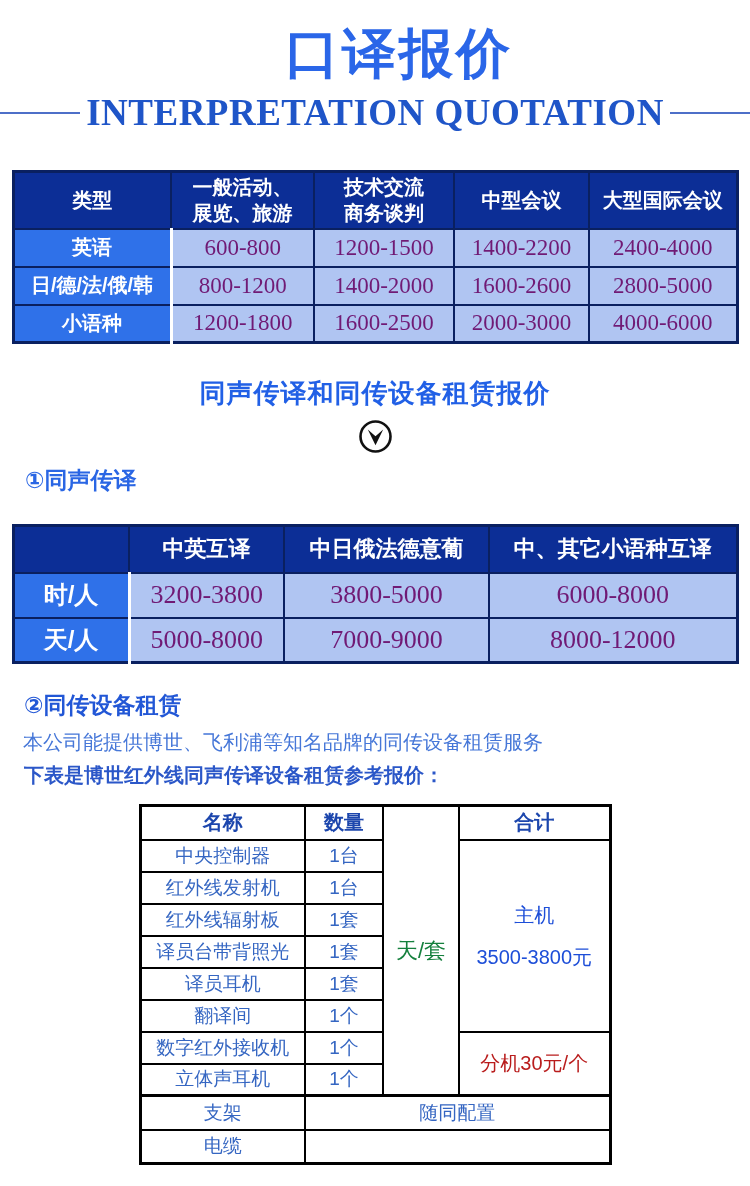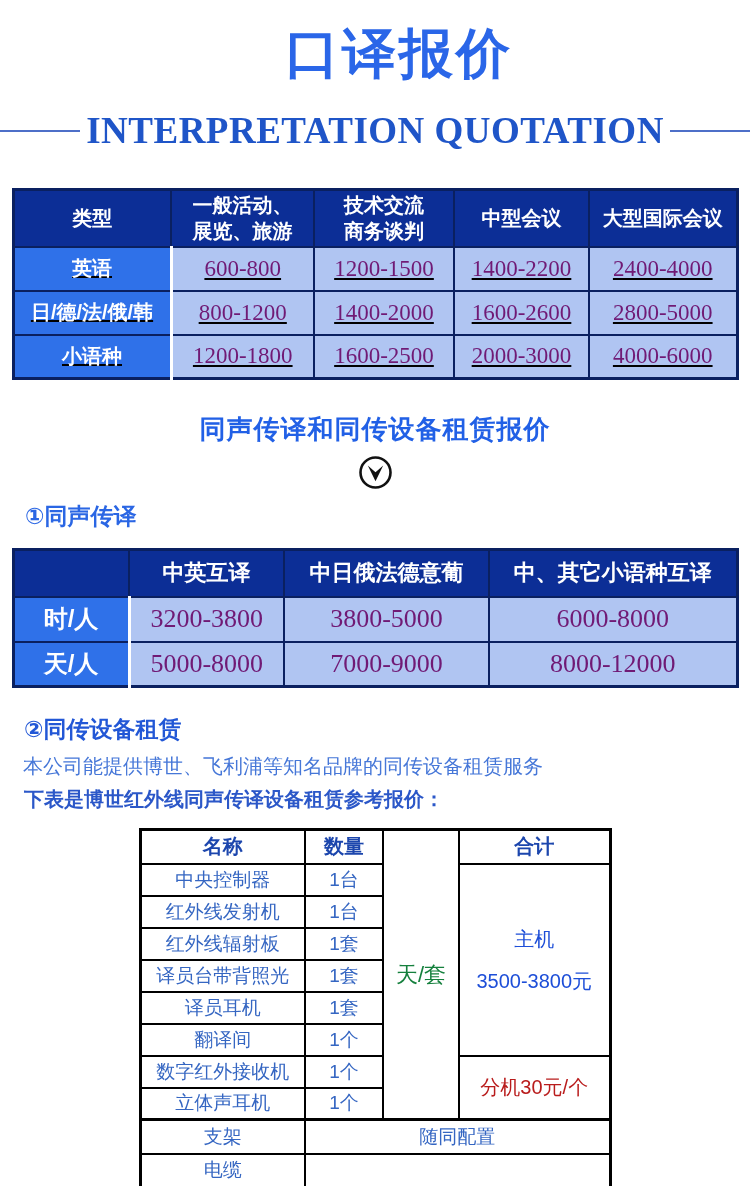--- a/index.html
+++ b/index.html
@@ -15,21 +15,21 @@
   .page-title {
     margin-top: 18px;
     text-align: center;
     font-size: 54px;
     font-weight: 800;
     letter-spacing: 3px;
     color: #2a66e8;
     padding-left: 48px;
   }
   .subtitle-row {
-    margin-top: 18px;
+    margin-top: 0;
     display: flex;
     align-items: center;
     width: 100%;
   }
   .subtitle-row .rule {
     flex: 1;
     height: 2px;
     background: #4d6fc8;
   }
   .page-subtitle {
@@ -69,41 +69,41 @@
     font-size: 20px;
     border-right: 3px solid #ffffff;
   }
   .blue-table td.price {
     background: #b0c5f2;
     color: #701a75;
     font-family: "Liberation Serif", "DejaVu Serif", serif;
     font-size: 23px;
   }
   #interp-table tr.hdr { height: 57px; }
-  #interp-table tr.r { height: 44px; text-decoration: underline; }
+  #interp-table tr.r { height: 38px; }
 
   
   .mid-title {
     margin-top: 32px;
     text-align: center;
     font-size: 26px;
     font-weight: bold;
     color: #2160e6;
     letter-spacing: 1px;
   }
   .arrow-wrap { text-align: center; margin-top: 8px; height: 36px; }
 
   .sec-heading {
     margin: 10px 0 0 25px;
     font-size: 23px;
     font-weight: bold;
     color: #2a66e4;
   }
 
-  #simul-table { margin-top: 16px; }
+  #simul-table { margin-top: 28px; }
   #simul-table tr.hdr { height: 47px; }
   #simul-table tr.r { height: 45px; }
   #simul-table th { font-size: 22px; }
   #simul-table td.rlabel { font-size: 24px; }
   #simul-table td.price { font-size: 26px; }
 
   
   .equip-heading {
     margin: 26px 12px 0 24px;
     font-size: 23px;

